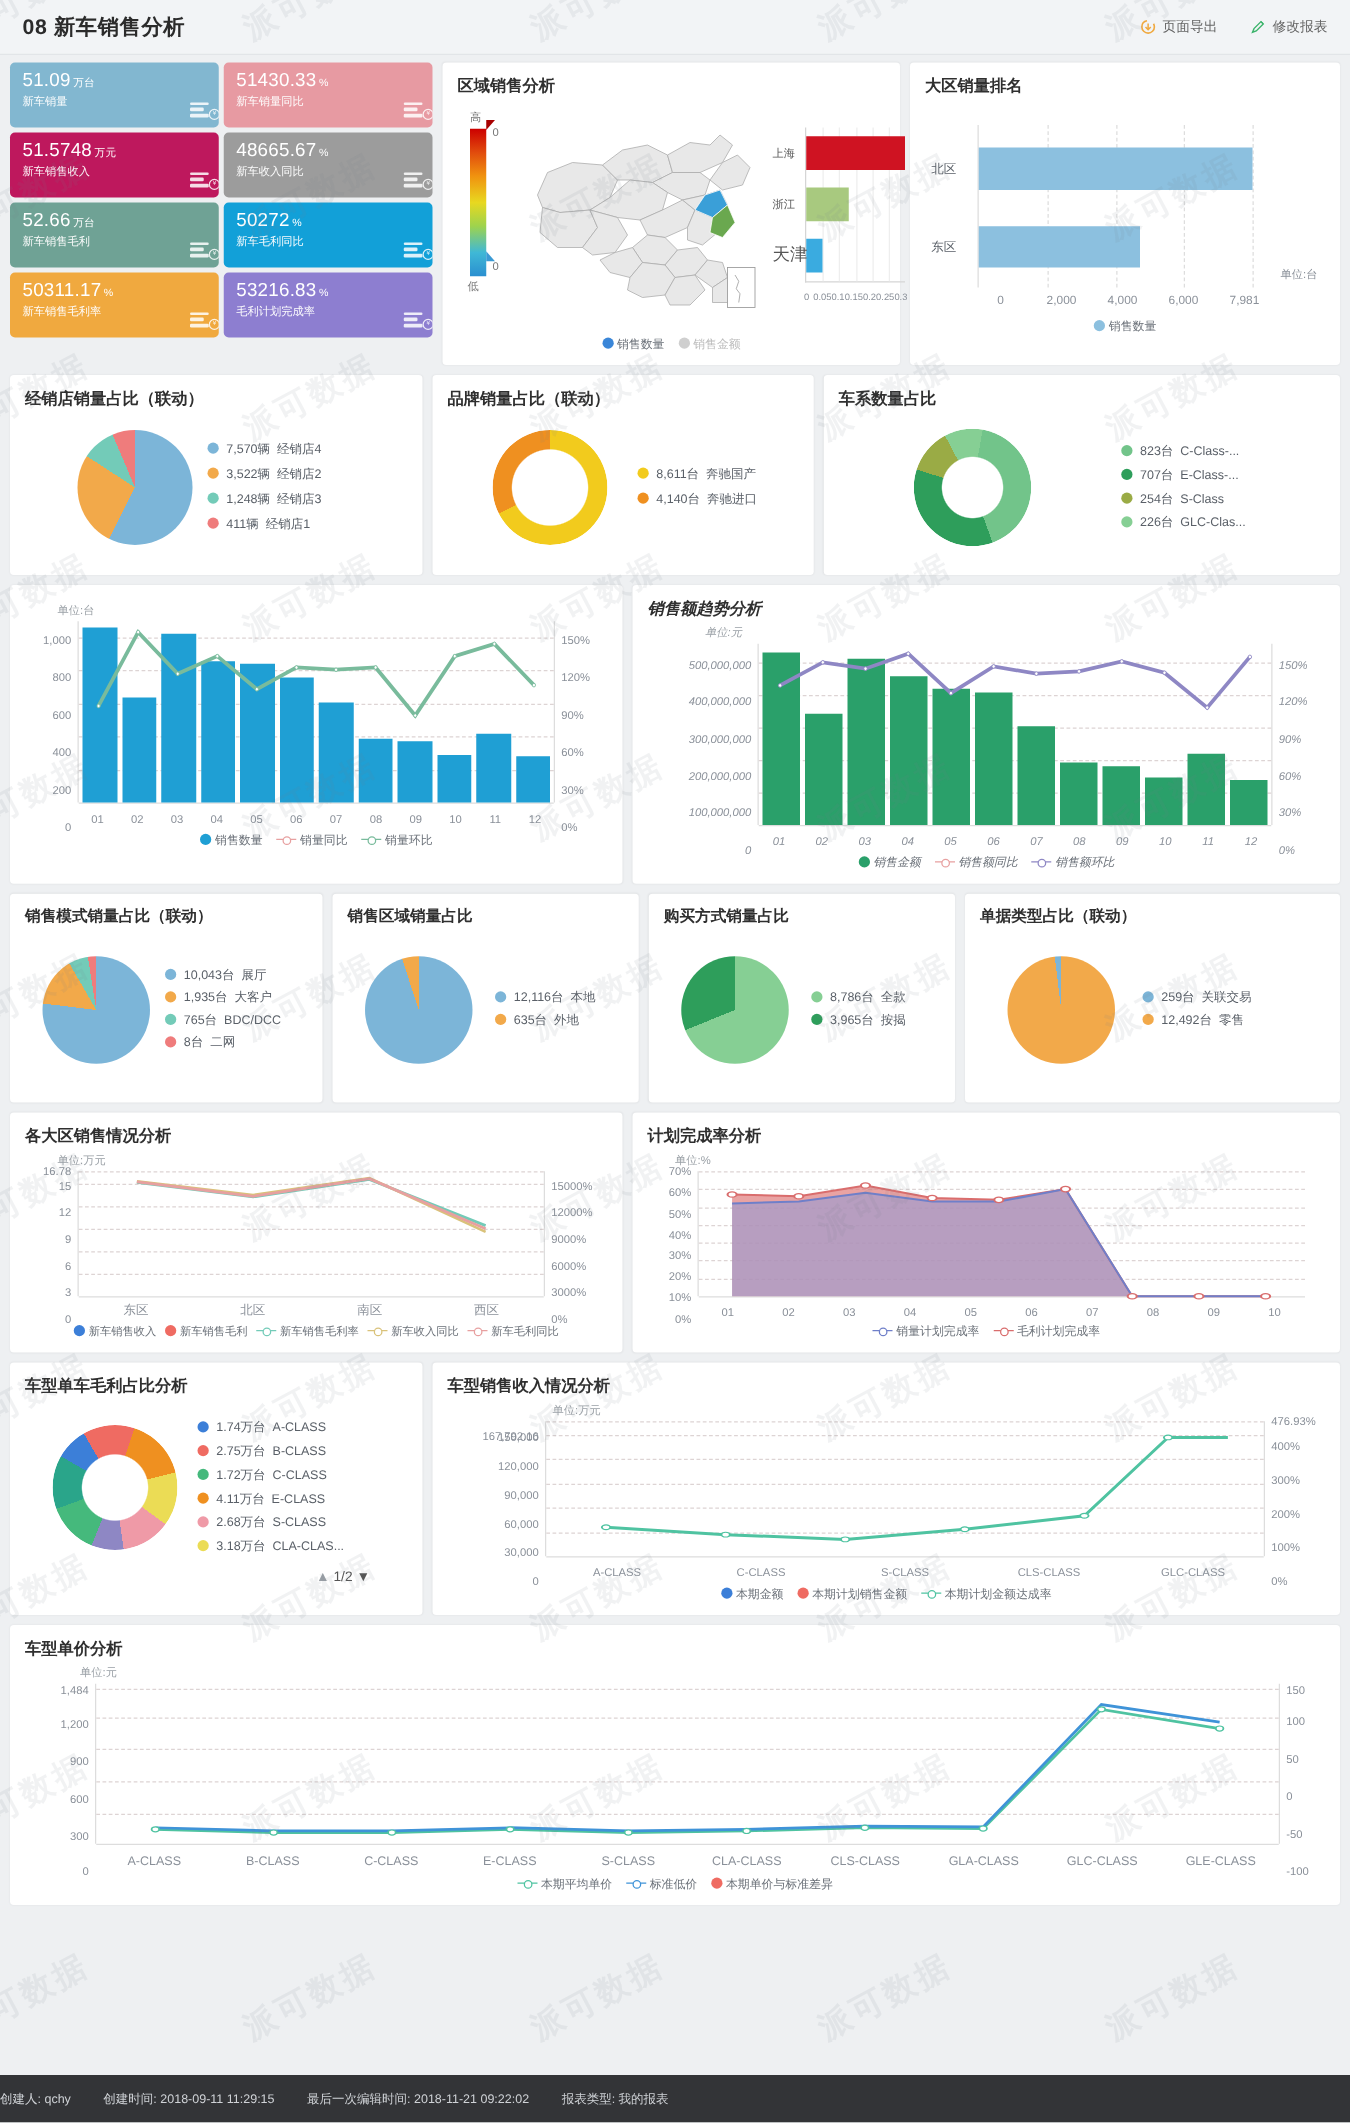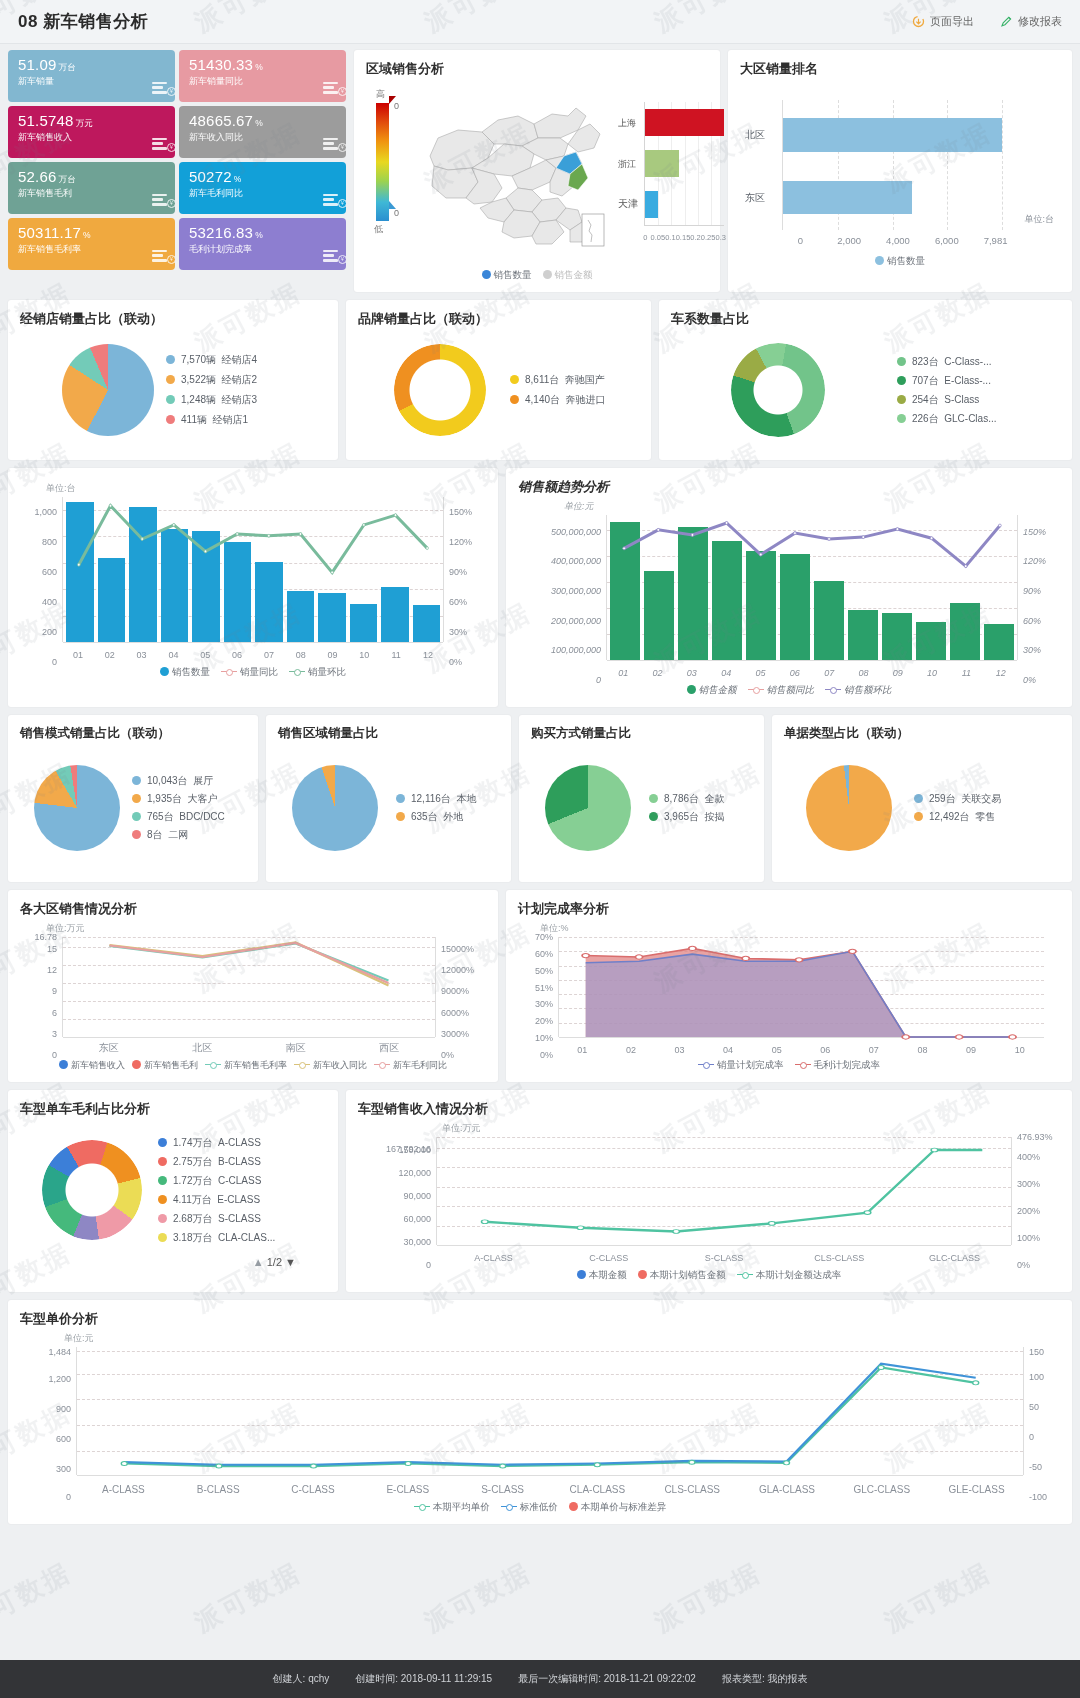--- a/index.html
+++ b/index.html
@@ -57,21 +57,21 @@
   .legend .ln::after { content:""; position:absolute; left:5px; top:-3.5px; width:5px; height:5px; border-radius:50%;
                        background:#fff; border:1.3px solid; }
   
   .pierow { display:flex; align-items:center; height:120px; }
   .pie { border-radius:50%; flex:none; }
   .pleg { font-size:10px; color:#5a6068; line-height:20px; margin-left:12px;}
   .pleg div { white-space:nowrap; }
   .pleg i { display:inline-block; width:9px; height:9px; border-radius:50%; margin-right:6px; vertical-align:-1px;}
   
   .footer { position:absolute; left:0; bottom:0; width:1080px; height:38px; background:#333437;
-            color:#cfd2d6; font-size:10px; display:flex; align-items:center; justify-content:center; gap:26px; z-index:30;}
+            color:#cfd2d6; font-size:10px; display:flex; align-items:center; justify-content:flex-start; gap:26px; z-index:30;}
   svg { display:block; overflow:visible; }
 </style>
 </head>
 <body>
 
 <div class="topbar">
   <h1>08 新车销售分析</h1>
   <div class="sp"></div>
   <div class="tb-act">
     <span class="gi">
@@ -229,21 +229,21 @@
               <div style="position:absolute;left:33.3%;top:0;bottom:0;border-left:1px solid #eee;"></div>
               <div style="position:absolute;left:50%;top:0;bottom:0;border-left:1px solid #eee;"></div>
               <div style="position:absolute;left:66.6%;top:0;bottom:0;border-left:1px solid #eee;"></div>
               <div style="position:absolute;left:83.3%;top:0;bottom:0;border-left:1px solid #eee;"></div>
             </div>
             <div style="position:absolute;left:0;top:6%;height:22%;width:100%;background:#cf1322;"></div>
             <div style="position:absolute;left:0;top:39%;height:22%;width:43%;background:#a8c97f;"></div>
             <div style="position:absolute;left:0;top:72%;height:22%;width:17%;background:#3aabe0;"></div>
             <span style="position:absolute;left:-27px;top:17%;font-size:9px;color:#555;transform:translateY(-50%);">上海</span>
             <span style="position:absolute;left:-27px;top:50%;font-size:9px;color:#555;transform:translateY(-50%);">浙江</span>
-            <span style="position:absolute;left:-27px;top:83%;font-size:10px;color:#555;transform:translateY(-50%);">天津</span>
+            <span style="position:absolute;left:-27px;top:83%;font-size:14px;color:#555;transform:translateY(-50%);">天津</span>
           </div>
           <div style="position:absolute;left:24px;right:0;bottom:6px;display:flex;font-size:7.5px;color:#8a9099;">
             <span style="flex:1;text-align:center">0</span>
             <span style="flex:1;text-align:right">0.05</span>
             <span style="flex:1;text-align:center">0.1</span>
             <span style="flex:1;text-align:center">0.15</span>
             <span style="flex:1;text-align:center">0.2</span>
             <span style="flex:1;text-align:center">0.25</span>
             <span style="flex:1;text-align:center">0.3</span>
           </div>
@@ -615,21 +615,21 @@
 
     <div class="card" style="flex:1;">
       <h2>计划完成率分析</h2>
       <div class="unit" style="margin-left:22px;">单位:%</div>
       <div style="position:relative;height:118px;margin-top:2px;">
         <div class="ax-l" style="width:38px;">
           <span style="top:100%">0%</span>
           <span style="top:85.7%">10%</span>
           <span style="top:71.4%">20%</span>
           <span style="top:57.1%">30%</span>
-          <span style="top:42.8%">51%</span>
+          <span style="top:42.8%">40%</span>
           <span style="top:28.5%">50%</span>
           <span style="top:14.2%">60%</span>
           <span style="top:0%">70%</span>
         </div>
         <div class="plot" style="position:absolute;left:40px;right:16px;top:0;bottom:18px;border-left:1px solid #ddd;">
           <div class="grid" style="top:0"></div>
             <div class="grid" style="top:14.2%"></div>
             <div class="grid" style="top:28.5%"></div>
           <div class="grid" style="top:42.8%"></div>
             <div class="grid" style="top:57.1%"></div>

